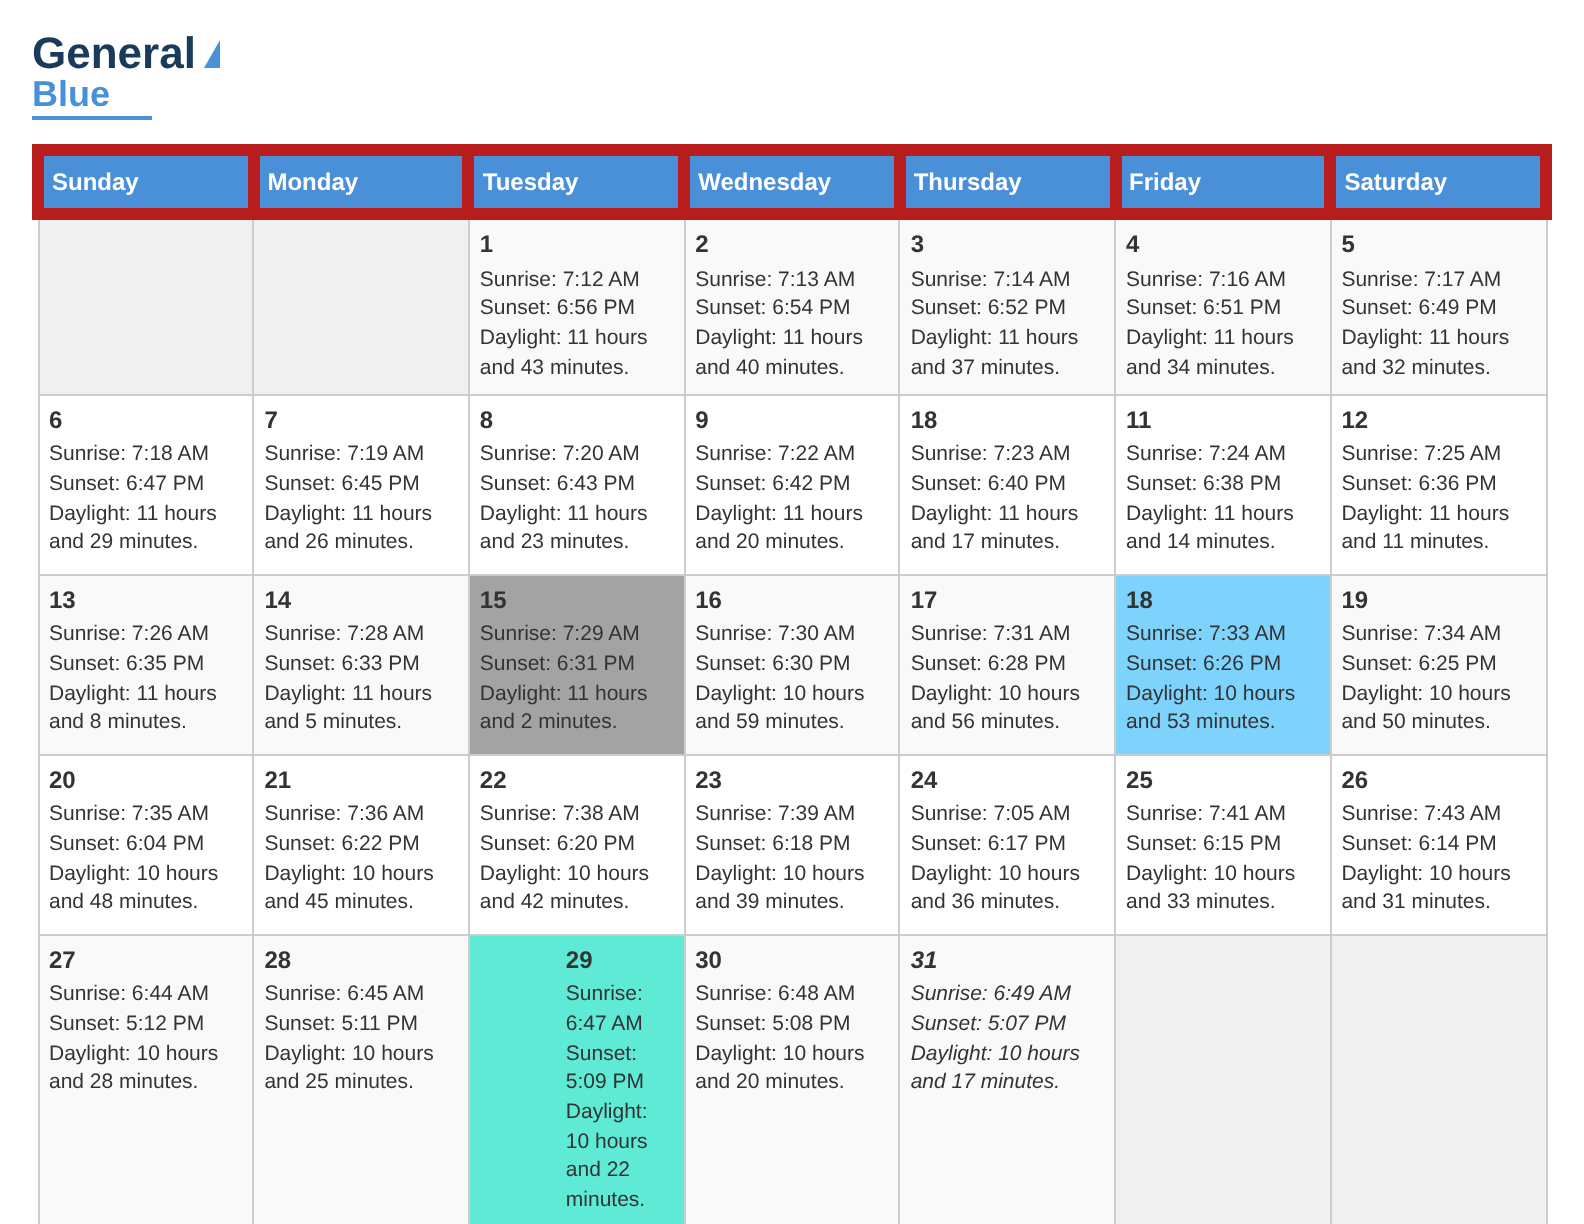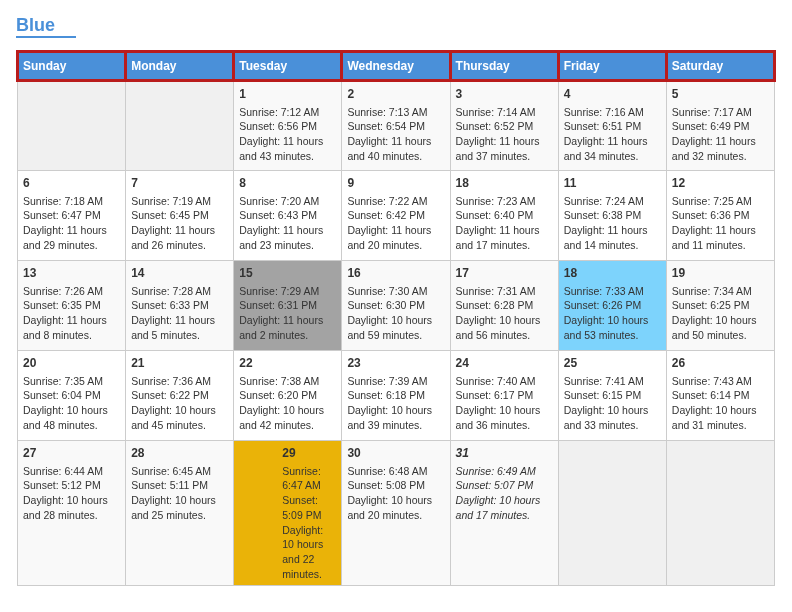--- a/index.html
+++ b/index.html
@@ -61,21 +61,21 @@
       border-collapse: collapse;
       font-size: 11px;
     }
     .calendar th {
       background: #4a90d9;
       color: #fff;
       padding: 6px 4px;
       text-align: left;
       font-size: 12px;
       font-weight: bold;
-      border: 3px solid #b91c1c;
+      border: 6px solid #b91c1c;
     }
     .calendar td {
       border: 1px solid #ccc;
       vertical-align: top;
       padding: 4px 5px;
       width: calc(100% / 7);
       min-height: 80px;
       height: 90px;
       background: #fff;
       color: #333;
@@ -99,20 +99,24 @@
     }
     .empty-cell {
       background: #f0f0f0 !important;
     }
   </style>
 </head>
 <body>
 
 <div class="header">
   <div class="logo">
+    <div style="display:flex; align-items:center; gap:2px;">
+      <span class="logo-text">General</span>
+      <span class="logo-triangle"></span>
+    </div>
     <div style="display:flex; align-items:center;">
       <span style="font-size:18px; font-weight:bold; color:#4a90d9; line-height:1;">Blue</span>
     </div>
     <div class="logo-line"></div>
   </div>
   <div class="title-block">
     <div class="month-title"></div>
     <div class="location"></div>
   </div>
 </div>
@@ -272,21 +276,21 @@
           <div class="day-cell-content">Daylight: 10 hours and 42 minutes.</div>
         </td>
         <td>
           <span class="day-num">23</span>
           <div class="day-cell-content">Sunrise: 7:39 AM</div>
           <div class="day-cell-content">Sunset: 6:18 PM</div>
           <div class="day-cell-content">Daylight: 10 hours and 39 minutes.</div>
         </td>
         <td>
           <span class="day-num">24</span>
-          <div class="day-cell-content">Sunrise: 7:40 AM</div>
+          <div class="day-cell-content">Sunrise: 7:05 AM</div>
           <div class="day-cell-content">Sunset: 6:17 PM</div>
           <div class="day-cell-content">Daylight: 10 hours and 36 minutes.</div>
         </td>
         <td>
           <span class="day-num">25</span>
           <div class="day-cell-content">Sunrise: 7:41 AM</div>
           <div class="day-cell-content">Sunset: 6:15 PM</div>
           <div class="day-cell-content">Daylight: 10 hours and 33 minutes.</div>
         </td>
         <td>
@@ -302,21 +306,21 @@
           <div class="day-cell-content">Sunrise: 6:44 AM</div>
           <div class="day-cell-content">Sunset: 5:12 PM</div>
           <div class="day-cell-content">Daylight: 10 hours and 28 minutes.</div>
         </td>
         <td style="background: rgb(249, 249, 249);">
           <span class="day-num">28</span>
           <div class="day-cell-content">Sunrise: 6:45 AM</div>
           <div class="day-cell-content">Sunset: 5:11 PM</div>
           <div class="day-cell-content">Daylight: 10 hours and 25 minutes.</div>
         </td>
-        <td style="background: #eab308; padding-left: 48px;">
+        <td style="background: #5eead4; padding-left: 48px;">
           <span class="day-num">29</span>
           <div class="day-cell-content">Sunrise: 6:47 AM</div>
           <div class="day-cell-content">Sunset: 5:09 PM</div>
           <div class="day-cell-content">Daylight: 10 hours and 22 minutes.</div>
         </td>
         <td style="background: rgb(249, 249, 249);">
           <span class="day-num">30</span>
           <div class="day-cell-content">Sunrise: 6:48 AM</div>
           <div class="day-cell-content">Sunset: 5:08 PM</div>
           <div class="day-cell-content">Daylight: 10 hours and 20 minutes.</div>

